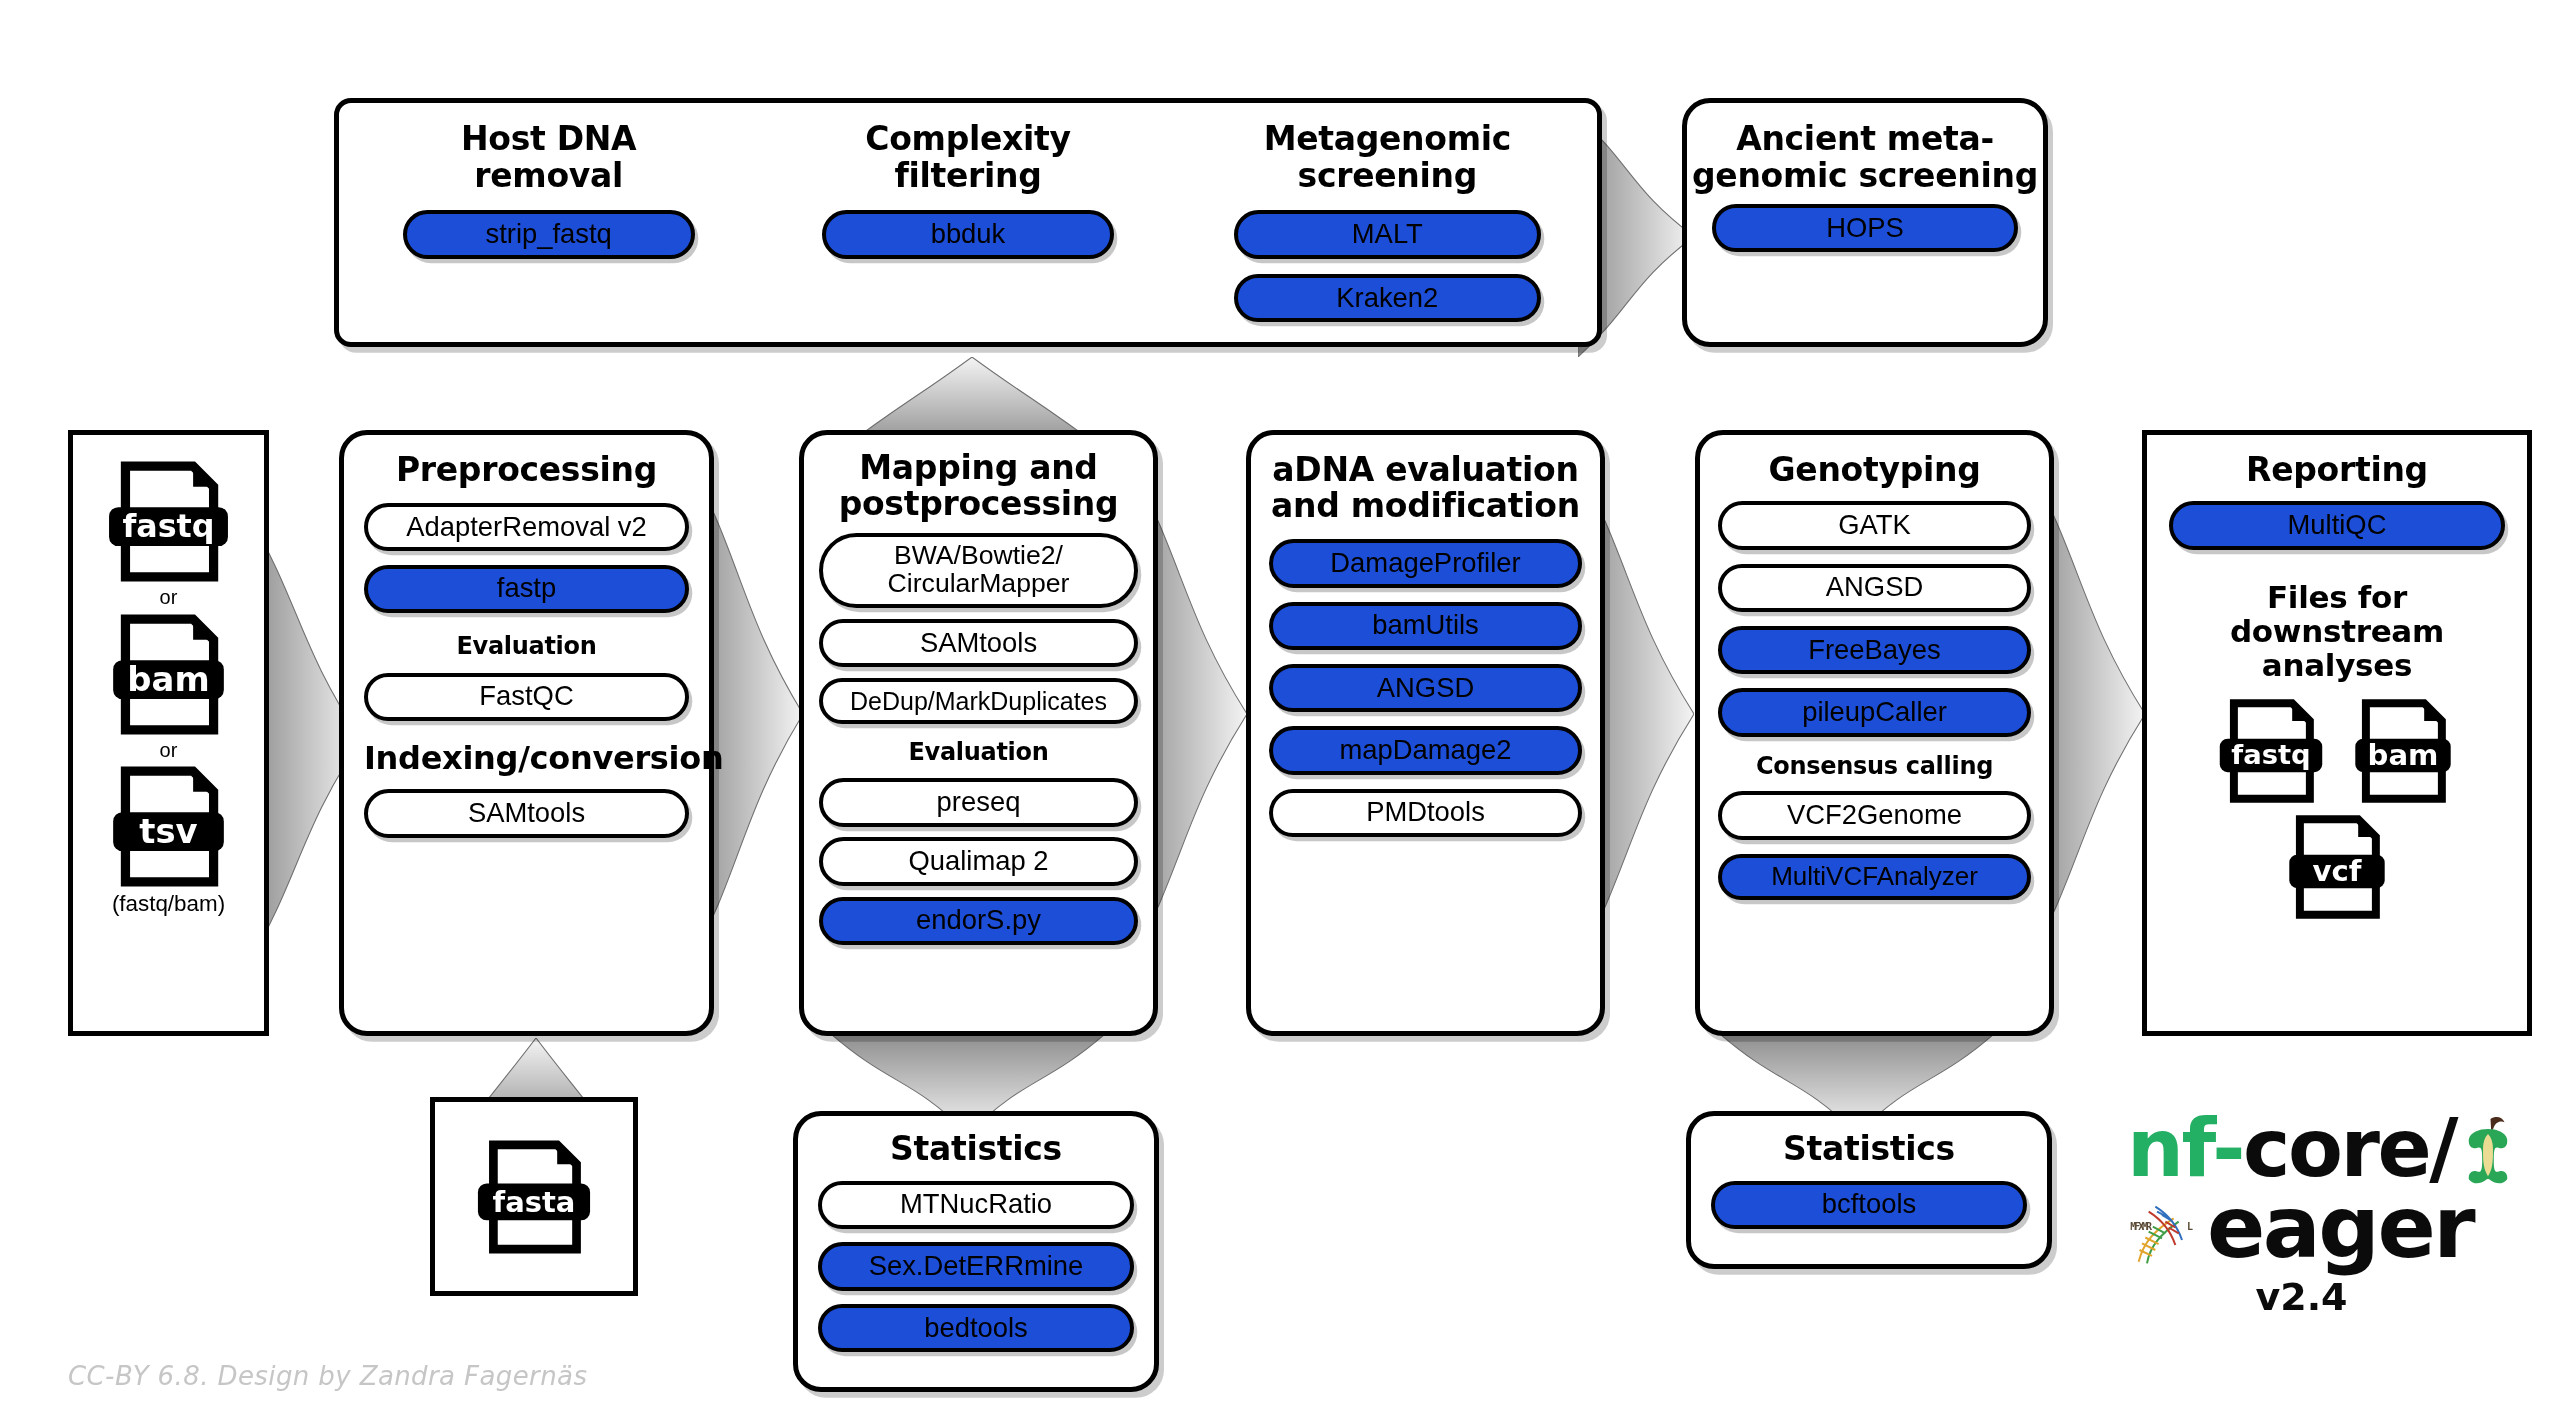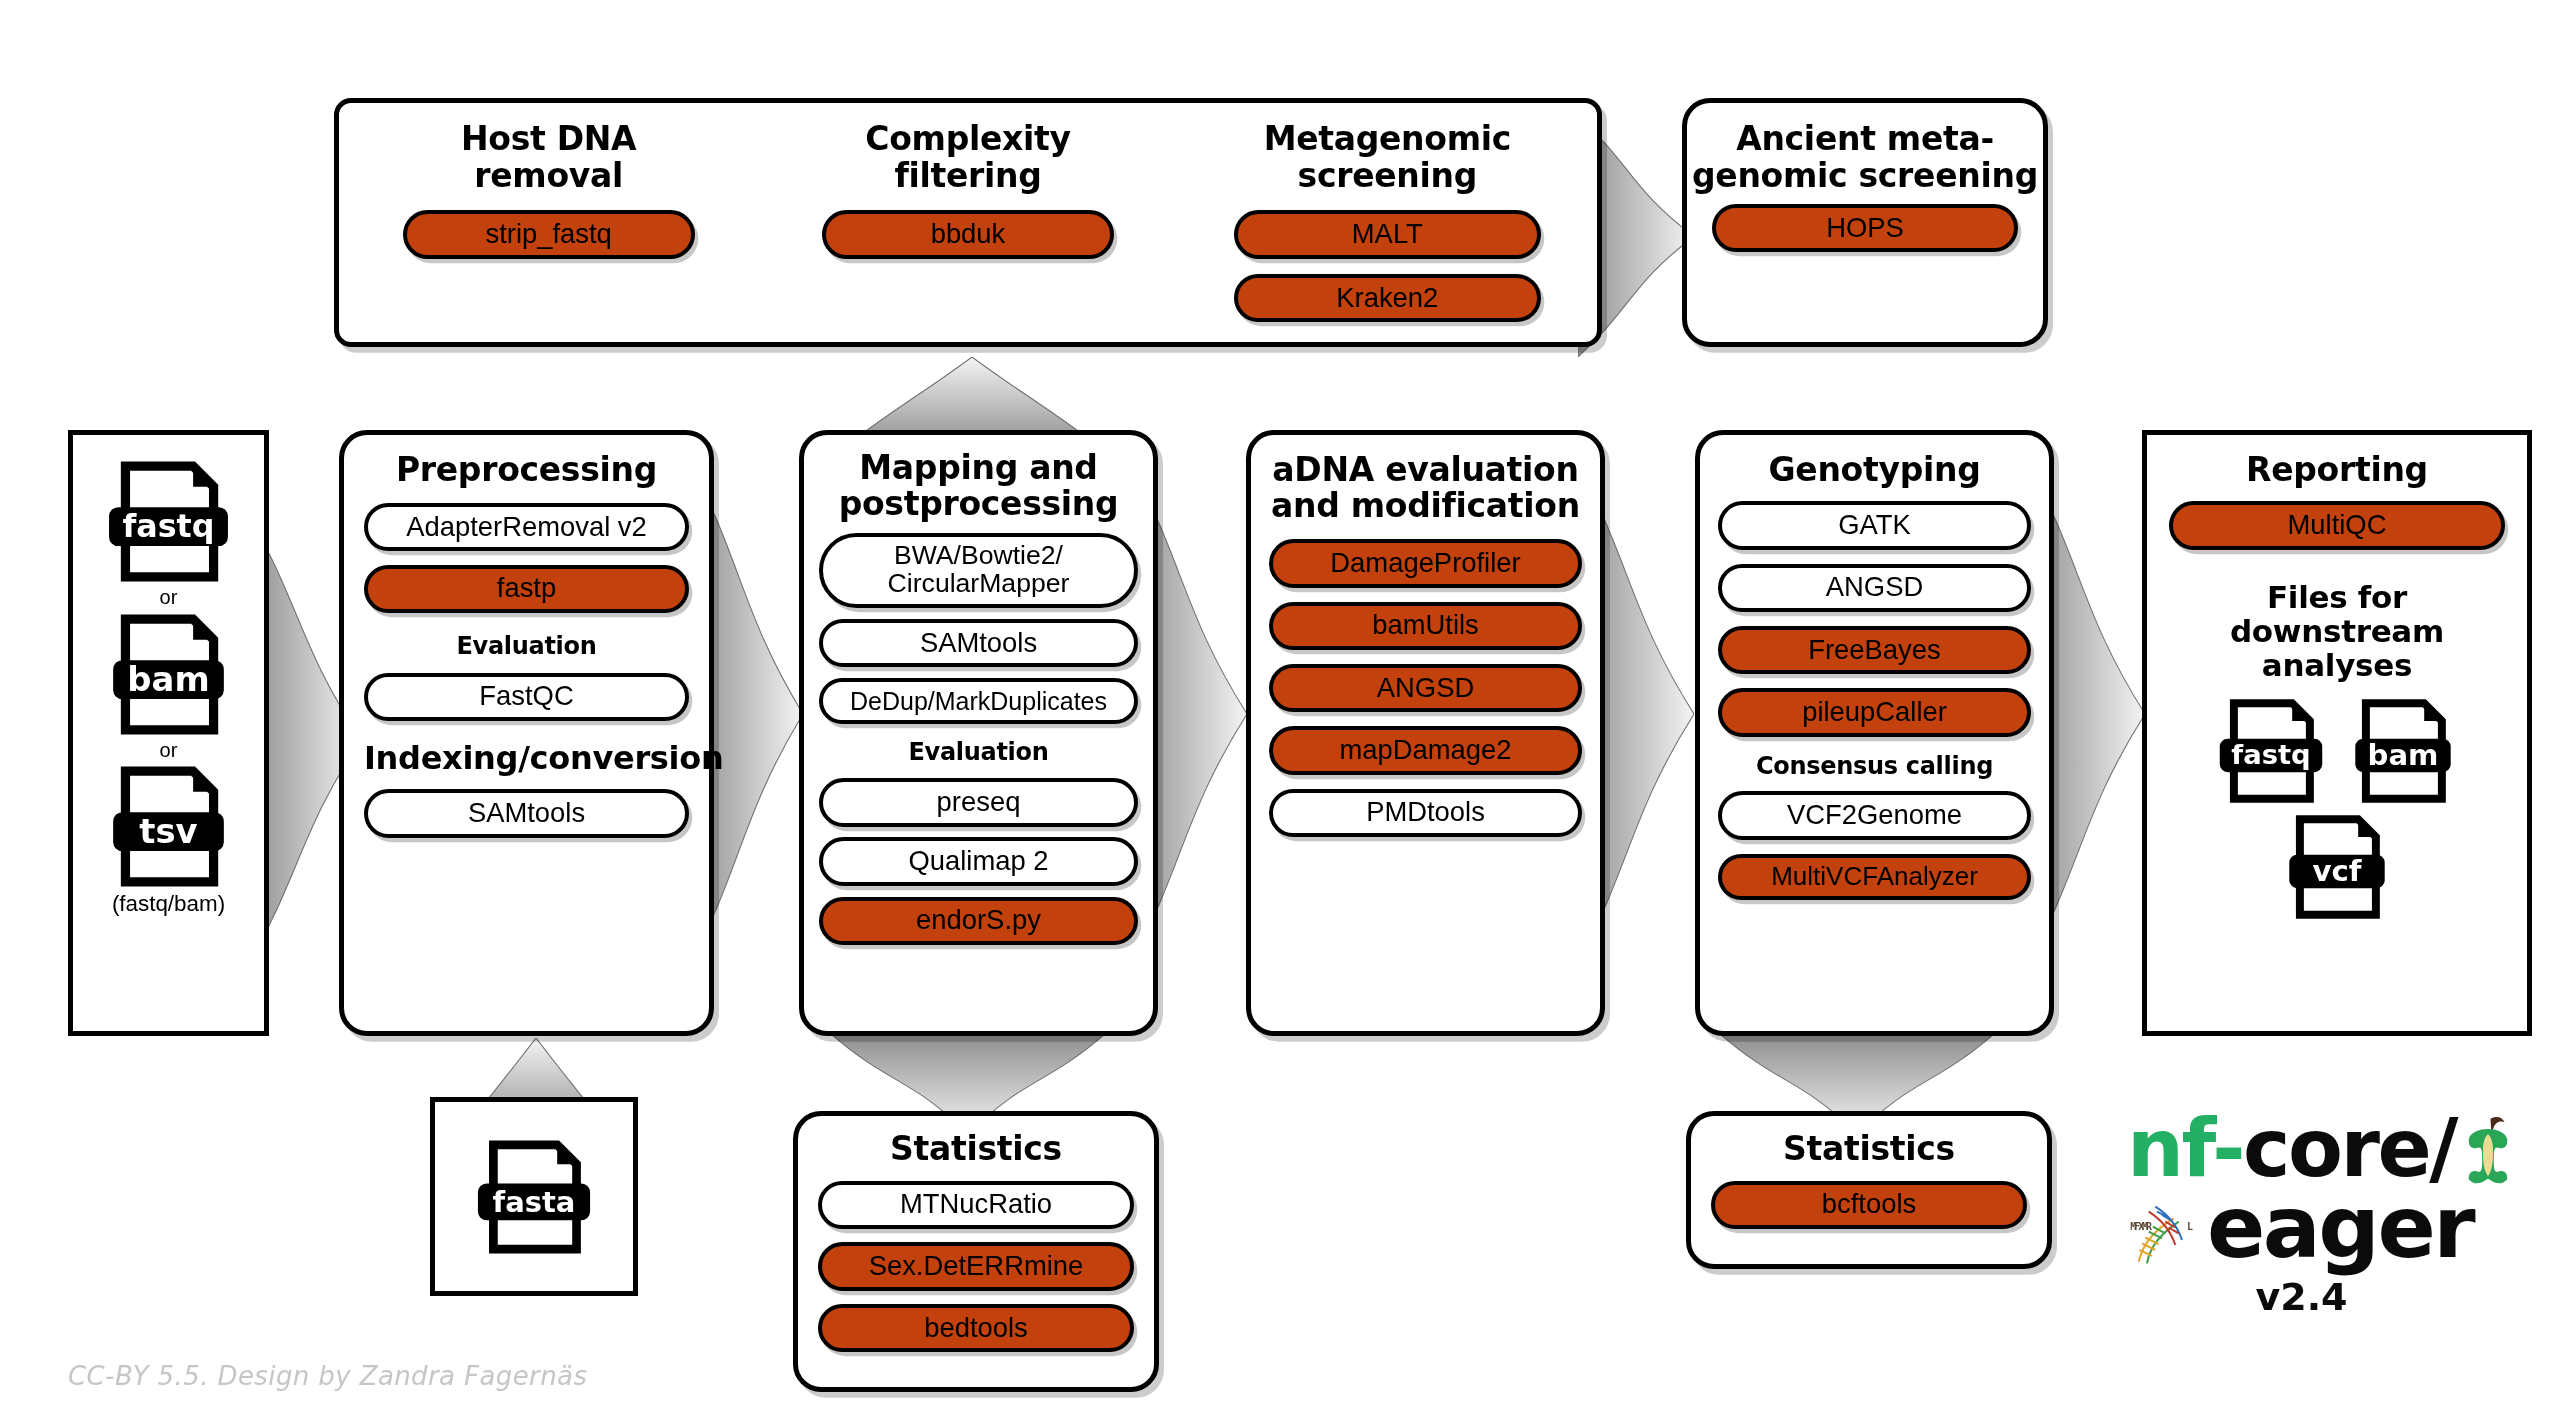--- a/index.html
+++ b/index.html
@@ -30,21 +30,21 @@
 
   
   .pill {
     position:relative; display:flex; align-items:center; justify-content:center;
     border:4.2px solid #000; border-radius:830px; background:#fff;
     color:#000; font-size:27.4px; line-height:1.05; text-align:center;
     padding:5.8px 8.3px; min-height:38px;
     box-shadow:3.3px 4.2px 0 rgba(0,0,0,0.22);
     font-family:"Liberation Sans", sans-serif;
   }
-  .pill.green { background:#c2410c; }
+  .pill.green { background:#1d4ed8; }
   .pill.two   { min-height:65px; }
 
   .stack { display:flex; flex-direction:column; }
 
   
   .arrow { position:absolute; }
   .arrow svg { display:block; width:100%; height:100%; }
 
   
   .fileicon { position:relative; }
@@ -477,16 +477,16 @@
           </g>
           <text x="4" y="36" font-family="DejaVu Sans Mono, monospace" font-size="12" fill="#5a4a35">MFXMR</text>
           <text x="72" y="36" font-family="DejaVu Sans Mono, monospace" font-size="12" fill="#5a4a35">L</text>
         </svg>
       </span>
       <span>eager</span>
     </div>
     <div class="logo-ver" style="margin-top:5px; width:349px;">v2.4</div>
   </div>
 
-  <div class="credit" style="left:68px; top:1361px;">CC-BY 5.5. Design by Zandra Fagernäs</div>
+  <div class="credit" style="left:68px; top:1361px;">CC-BY 6.8. Design by Zandra Fagernäs</div>
 
 </div>
 
 
 </body></html>

